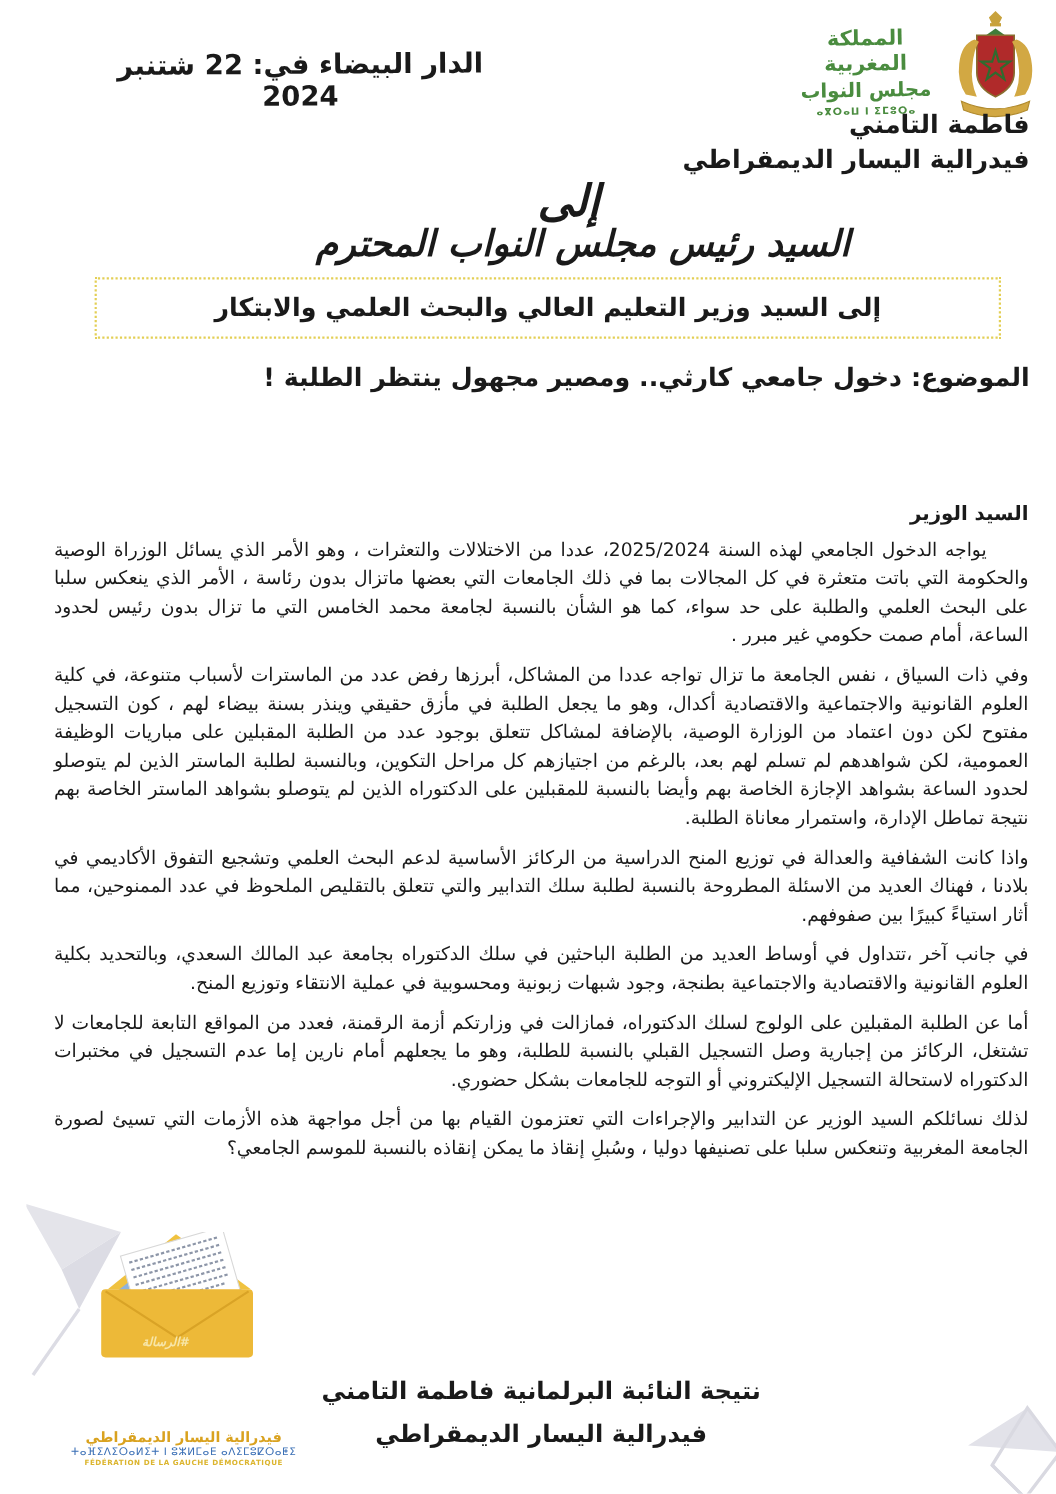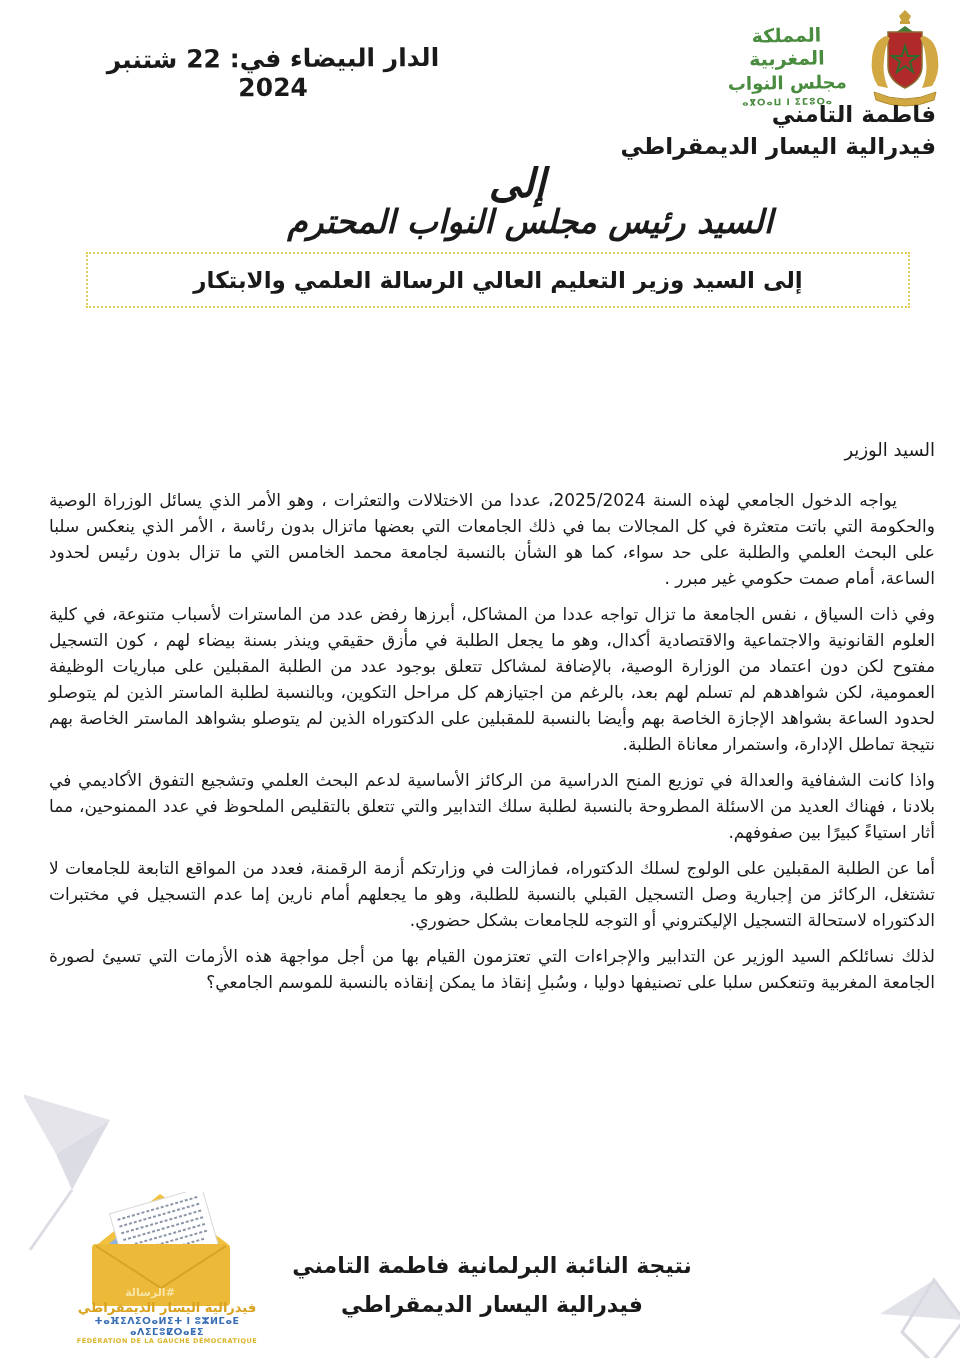--- a/index.html
+++ b/index.html
@@ -49,44 +49,44 @@
     display:flex;align-items:center;justify-content:center;
     font-size:23px;font-weight:bold;
   }
   
   .subject-line{
     position:absolute;top:331px;right:24px;left:24px;
     font-size:23px;font-weight:bold;text-align:right;
   }
   
   .salutation{
-    position:absolute;top:439px;right:25px;
-    font-size:18px;font-weight:normal;
+    position:absolute;top:457px;right:25px;
+    font-size:18px;font-weight:bold;
   }
   .body-text{
     position:absolute;top:487px;right:25px;left:25px;
     font-size:17px;line-height:26px;text-align:justify;
     text-justify:inter-word;
   }
   .body-text p{margin:0 0 10px 0;}
   .body-text p.indent{text-indent:38px;}
   
   .signature{
     position:absolute;top:1247px;left:170px;right:170px;
     text-align:center;font-size:22px;font-weight:bold;line-height:1.75;
   }
   .signature .sig-name{font-weight:900;}
   
-  .envelope-logo{position:absolute;top:1192px;left:56px;width:160px;height:118px;}
+  .envelope-logo{position:absolute;top:1120px;left:56px;width:160px;height:118px;font-style:italic;}
   .envelope-captions{
     position:absolute;top:1301px;left:38px;width:210px;
     text-align:center;line-height:1.15;
   }
   .cap-ar{font-size:13px;font-weight:bold;color:#d9a21f;}
-  .cap-tif{font-size:9.5px;font-weight:bold;color:#3a6fb5;letter-spacing:0.5px;}
+  .cap-tif{font-size:9.5px;font-weight:normal;color:#3a6fb5;letter-spacing:0.5px;}
   .cap-fr{font-size:6.5px;font-weight:bold;color:#dcb52e;letter-spacing:0.5px;}
   
   .wm-left{position:absolute;top:1082px;left:-14px;width:120px;height:170px;}
   .wm-right{position:absolute;top:1276px;right:-12px;width:100px;height:90px;}
 </style>
 </head>
 <body>
 
 <div class="page">
 
@@ -120,30 +120,32 @@
 
   <div class="sender-block">
     <div>فاطمة التامني</div>
     <div>فيدرالية اليسار الديمقراطي</div>
   </div>
 
   <div class="to-word">إلى</div>
   <div class="speaker-line">السيد رئيس مجلس النواب المحترم</div>
 
   <div class="minister-box">
-    <span>إلى السيد وزير التعليم العالي الرسالة العلمي والابتكار</span>
-  </div>
-
+    <span>إلى السيد وزير التعليم العالي والبحث العلمي والابتكار</span>
+  </div>
+
+  <div class="subject-line">الموضوع: دخول جامعي كارثي.. ومصير مجهول  ينتظر الطلبة !</div>
 
   <div class="salutation">السيد الوزير</div>
 
   <div class="body-text">
     <p class="indent">يواجه الدخول الجامعي لهذه السنة 2025/2024، عددا من الاختلالات والتعثرات ، وهو الأمر الذي يسائل الوزراة الوصية والحكومة التي باتت متعثرة في كل المجالات بما في ذلك الجامعات التي بعضها ماتزال بدون رئاسة ، الأمر الذي ينعكس سلبا على البحث العلمي والطلبة على حد سواء، كما هو الشأن بالنسبة لجامعة محمد الخامس التي ما تزال بدون رئيس لحدود الساعة، أمام صمت حكومي غير مبرر .</p>
     <p>وفي ذات السياق ، نفس الجامعة ما تزال تواجه عددا من المشاكل، أبرزها رفض عدد من الماسترات لأسباب متنوعة، في كلية العلوم القانونية والاجتماعية والاقتصادية أكدال، وهو ما يجعل الطلبة في مأزق حقيقي وينذر بسنة بيضاء لهم ، كون التسجيل مفتوح لكن دون اعتماد من الوزارة الوصية، بالإضافة لمشاكل تتعلق بوجود عدد من الطلبة المقبلين على مباريات الوظيفة العمومية، لكن شواهدهم لم تسلم لهم بعد، بالرغم من اجتيازهم كل مراحل التكوين، وبالنسبة لطلبة الماستر الذين لم يتوصلو لحدود الساعة بشواهد الإجازة الخاصة بهم وأيضا بالنسبة للمقبلين على الدكتوراه الذين لم يتوصلو بشواهد الماستر الخاصة بهم نتيجة تماطل الإدارة، واستمرار معاناة الطلبة.</p>
     <p>واذا كانت الشفافية والعدالة في توزيع المنح الدراسية من الركائز الأساسية لدعم البحث العلمي وتشجيع التفوق الأكاديمي في بلادنا ، فهناك العديد من الاسئلة المطروحة بالنسبة  لطلبة سلك التدابير والتي تتعلق بالتقليص الملحوظ في عدد الممنوحين، مما أثار استياءً كبيرًا بين صفوفهم.</p>
+    <p>في جانب آخر ،تتداول في أوساط العديد من الطلبة الباحثين في سلك الدكتوراه بجامعة عبد المالك السعدي، وبالتحديد بكلية العلوم القانونية والاقتصادية والاجتماعية بطنجة، وجود شبهات زبونية ومحسوبية في عملية الانتقاء وتوزيع المنح.</p>
     <p>أما عن الطلبة المقبلين على الولوج لسلك الدكتوراه، فمازالت في وزارتكم أزمة الرقمنة، فعدد من المواقع التابعة للجامعات لا تشتغل، الركائز من إجبارية وصل التسجيل القبلي بالنسبة للطلبة، وهو ما يجعلهم أمام نارين إما عدم التسجيل في مختبرات الدكتوراه لاستحالة التسجيل الإليكتروني أو التوجه للجامعات بشكل حضوري.</p>
     <p>لذلك نسائلكم السيد الوزير عن التدابير والإجراءات التي تعتزمون القيام بها من أجل مواجهة هذه الأزمات التي تسيئ لصورة الجامعة المغربية  وتنعكس سلبا على تصنيفها دوليا ، وسُبلِ إنقاذ ما يمكن إنقاذه بالنسبة للموسم الجامعي؟</p>
   </div>
 
   <svg class="wm-left" viewBox="0 0 120 170">
     <polygon points="12,12 100,38 46,72" fill="#e4e4ea"></polygon>
     <polygon points="46,72 100,38 62,108" fill="#dcdce4"></polygon>
     <line x1="62" y1="108" x2="20" y2="168" stroke="#dcdce4" stroke-width="3"></line>
   </svg>
 

